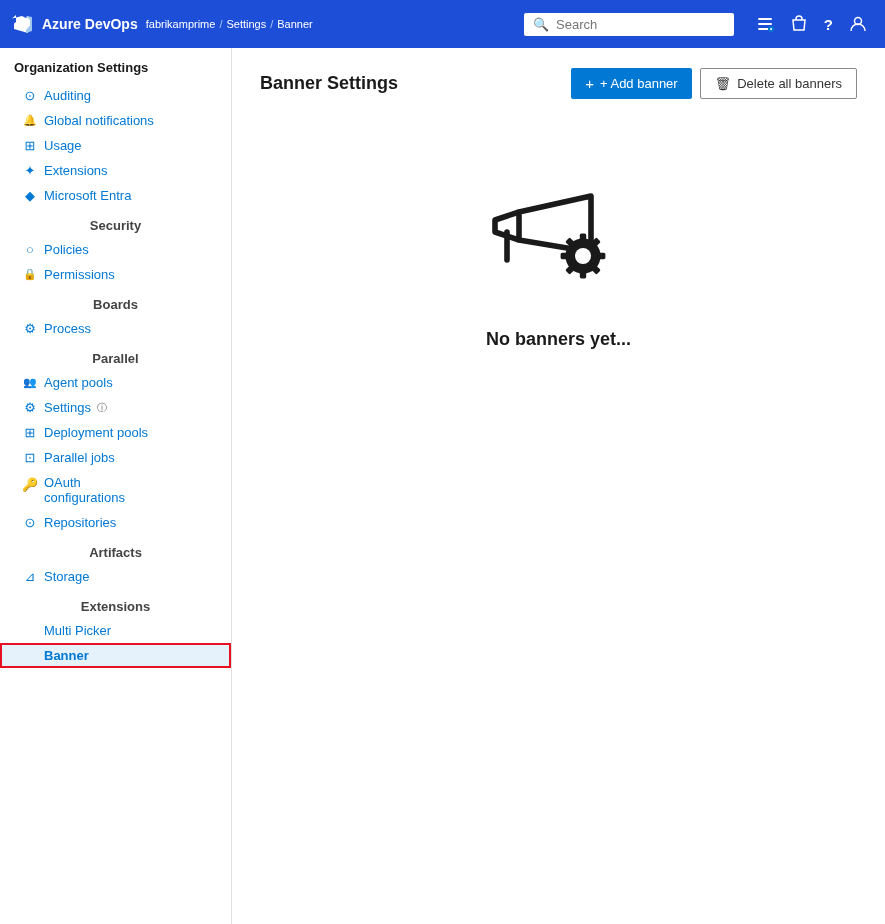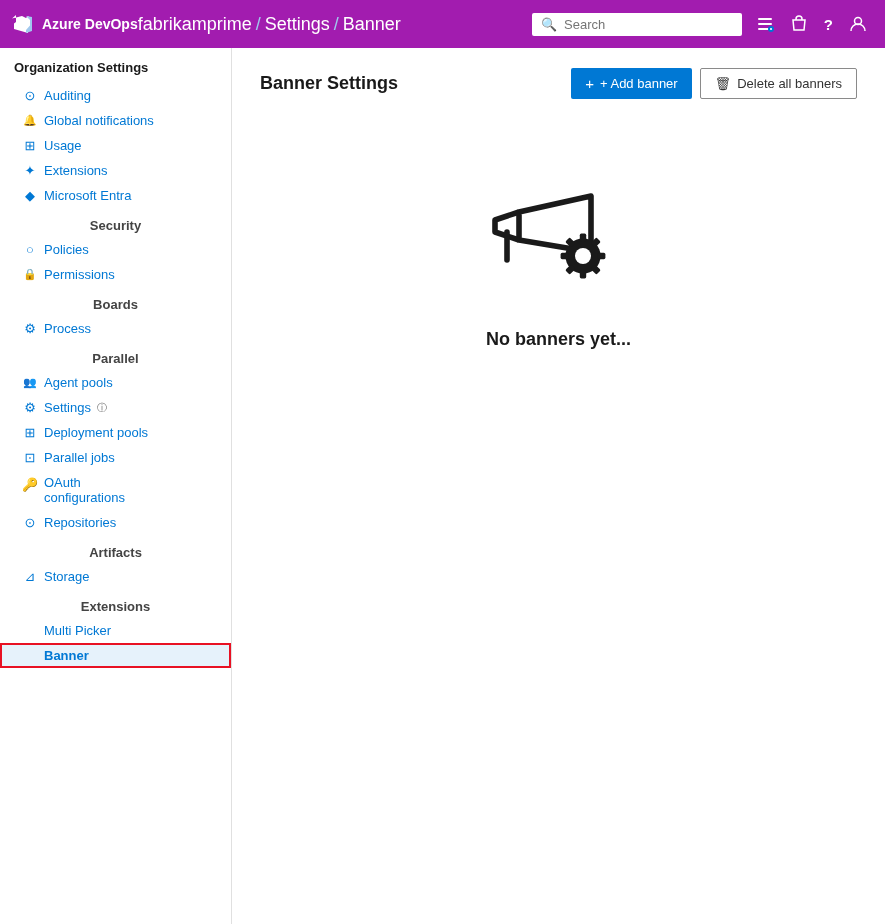--- a/index.html
+++ b/index.html
@@ -1,38 +1,39 @@
 <!DOCTYPE html>
 <html><head>
   <meta charset="utf-8">
   <style>
     * { margin: 0; padding: 0; box-sizing: border-box; }
     body { font-family: "Segoe UI", sans-serif; font-size: 13px; color: #333; background: #fff; width: 885px; height: 924px; overflow: hidden; display: flex; flex-direction: column; }
 
     
     .topbar {
       height: 48px;
-      background: #a21caf;
+      background: #1d4ed8;
       display: flex;
       align-items: center;
       padding: 0 12px;
+      gap: 8px;
       flex-shrink: 0;
     }
     .topbar-logo {
       display: flex;
       align-items: center;
       gap: 6px;
       color: #fff;
       font-size: 14px;
       font-weight: 600;
     }
     .topbar-logo svg { width: 24px; height: 24px; }
     .topbar-breadcrumb {
       color: #d0e8ff;
-      font-size: 18px;
+      font-size: 11px;
       display: flex;
       align-items: flex-end;
       gap: 4px;
     }
     .topbar-breadcrumb span { color: #fff; }
     .topbar-breadcrumb .sep { color: #a0c8ee; }
     .topbar-search {
       margin-left: auto;
       display: flex;
       align-items: center;

